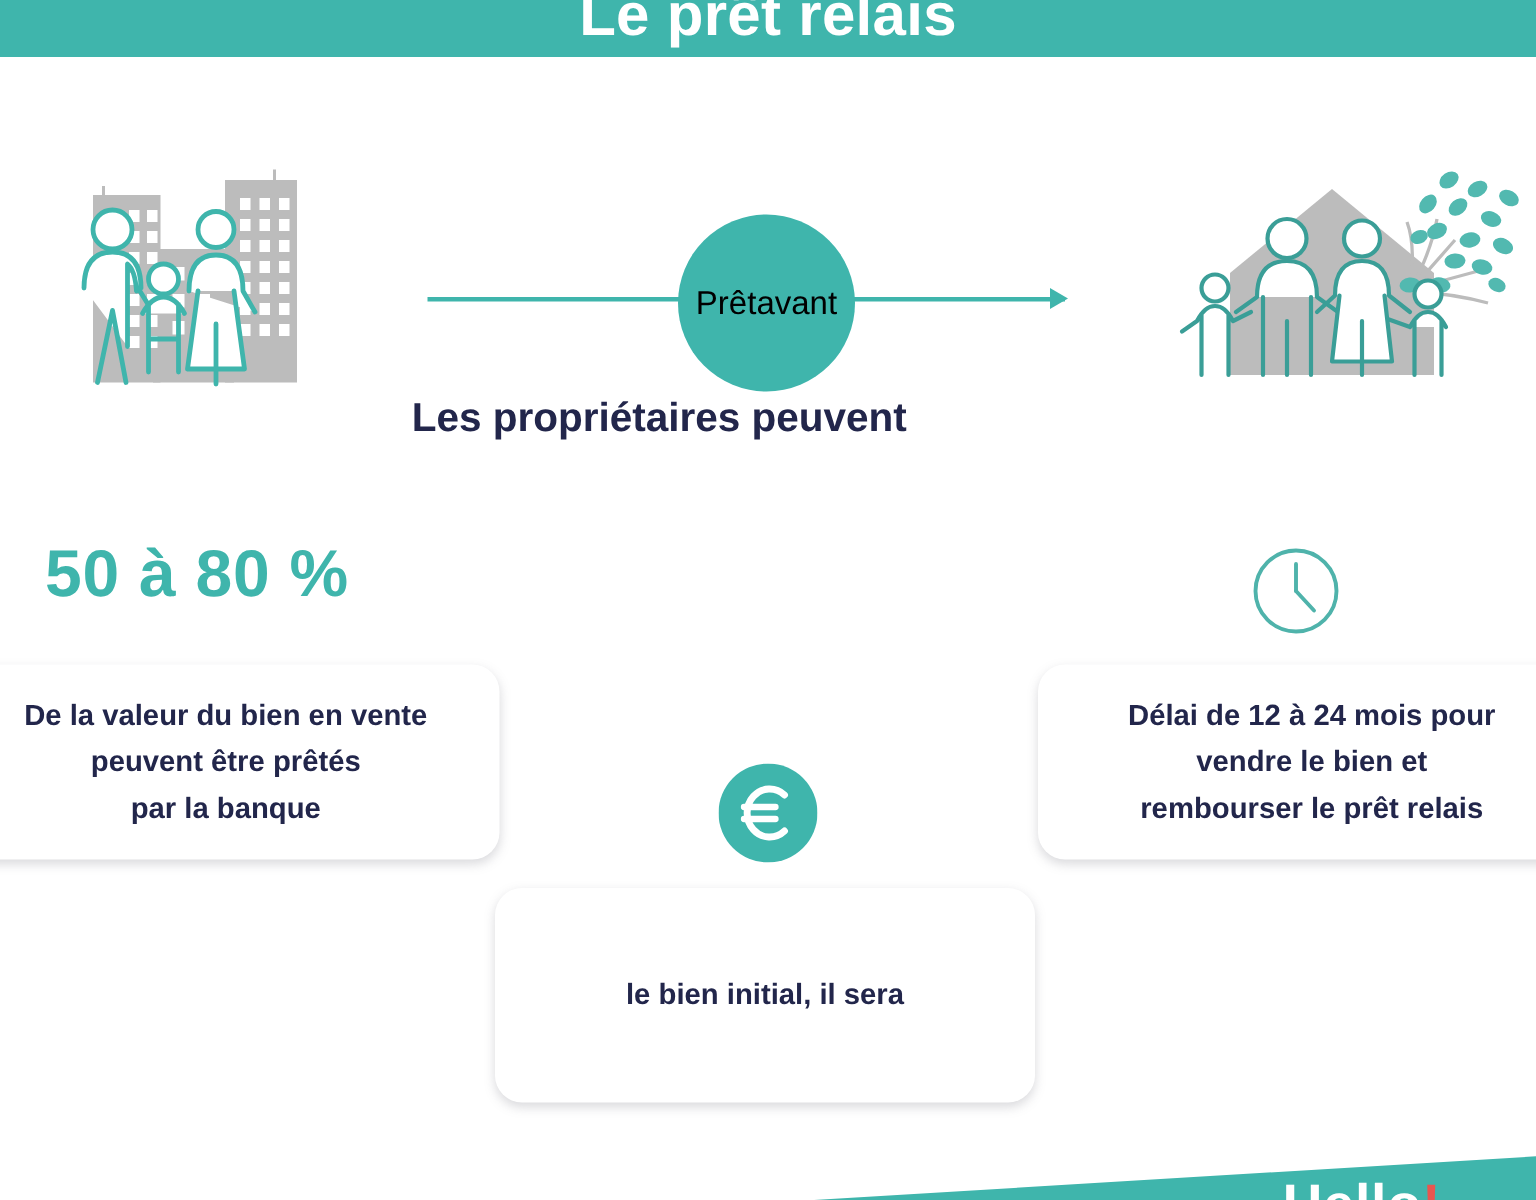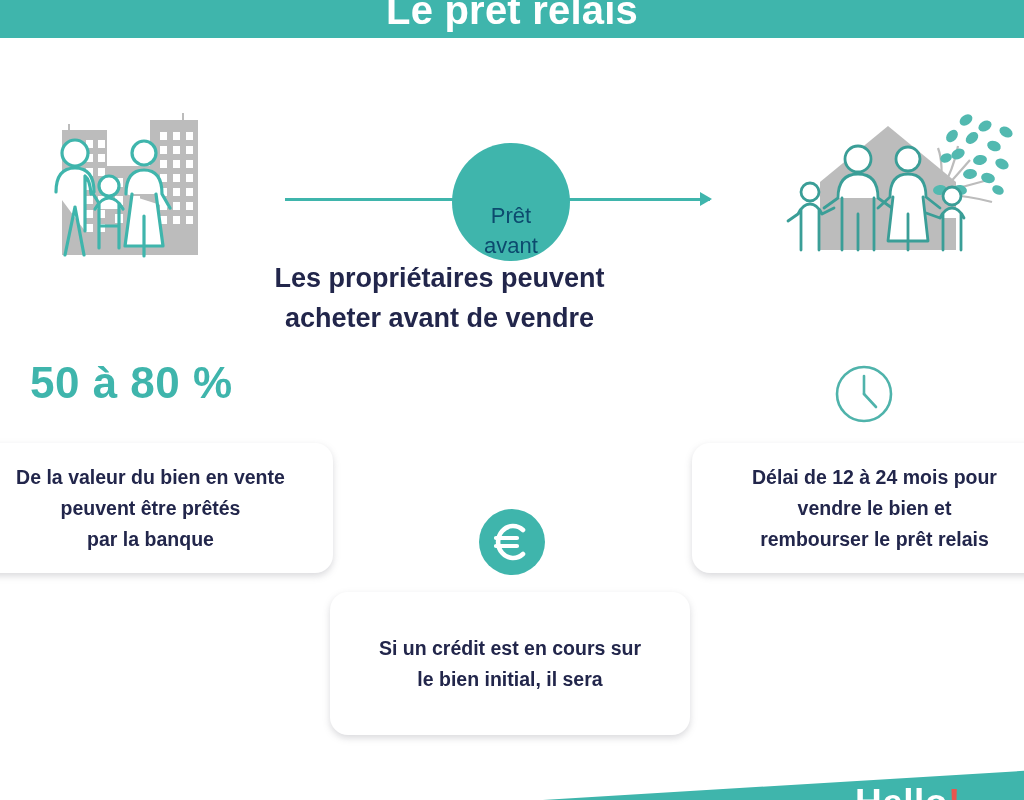--- a/index.html
+++ b/index.html
@@ -83,24 +83,24 @@
 
   .pret-circle {
     position: absolute;
     left: 452px;
     top: 93px;
     width: 118px;
     height: 118px;
     border-radius: 50%;
     background: #3fb5ac;
     display: flex;
-    flex-direction: column;
+    flex-direction: row;
     align-items: center;
-    justify-content: flex-end;
-    color: #0c4a6e;
+    justify-content: center;
+    color: #000000;
     font-size: 22px;
     line-height: 30px;
     text-align: center;
   }
 
   
   .headline {
     position: absolute;
     left: 0;
     top: 258px;
@@ -327,21 +327,20 @@
         <path d="M18 112 q5 -10 12 -10 q7 0 12 10 M21 108 l0 40 M39 108 l0 40 M18 112 l-10 7 M42 112 l12 -6"></path>
         <circle cx="172" cy="94" r="9"></circle>
         <path d="M160 116 q5 -10 12 -10 q7 0 12 10 M163 112 l0 36 M181 112 l0 36 M160 116 l-14 -5"></path>
       </g>
     </svg>
   </div>
 </div>
 
 <div class="headline">
   <div>Les propriétaires peuvent</div>
-  <div>acheter avant de vendre</div>
 </div>
 
 <div class="stat-number">50 à 80 %</div>
 
 <div class="card card-left">
   <div>De la valeur du bien en vente</div>
   <div>peuvent être prêtés</div>
   <div>par la banque</div>
 </div>
 
@@ -361,21 +360,20 @@
 
 <div class="icon-euro">
   <svg viewBox="0 0 66 66" width="66" height="66">
     <circle cx="33" cy="33" r="33" fill="#3fb5ac"></circle>
     <path d="M44 21 a15 16 0 1 0 0 24" fill="none" stroke="#ffffff" stroke-width="4.6" stroke-linecap="round"></path>
     <path d="M17 29 L38 29 M17 37 L38 37" stroke="#ffffff" stroke-width="4.2" stroke-linecap="round"></path>
   </svg>
 </div>
 
 <div class="card card-center">
-  <div>Si un crédit est en cours sur</div>
   <div>le bien initial, il sera</div>
 </div>
 
 <div class="bottom-band">
   <div class="wedge"></div>
   <div class="bottom-logo">
     <span>Hello</span><span class="accent">!</span>
   </div>
 </div>
 

